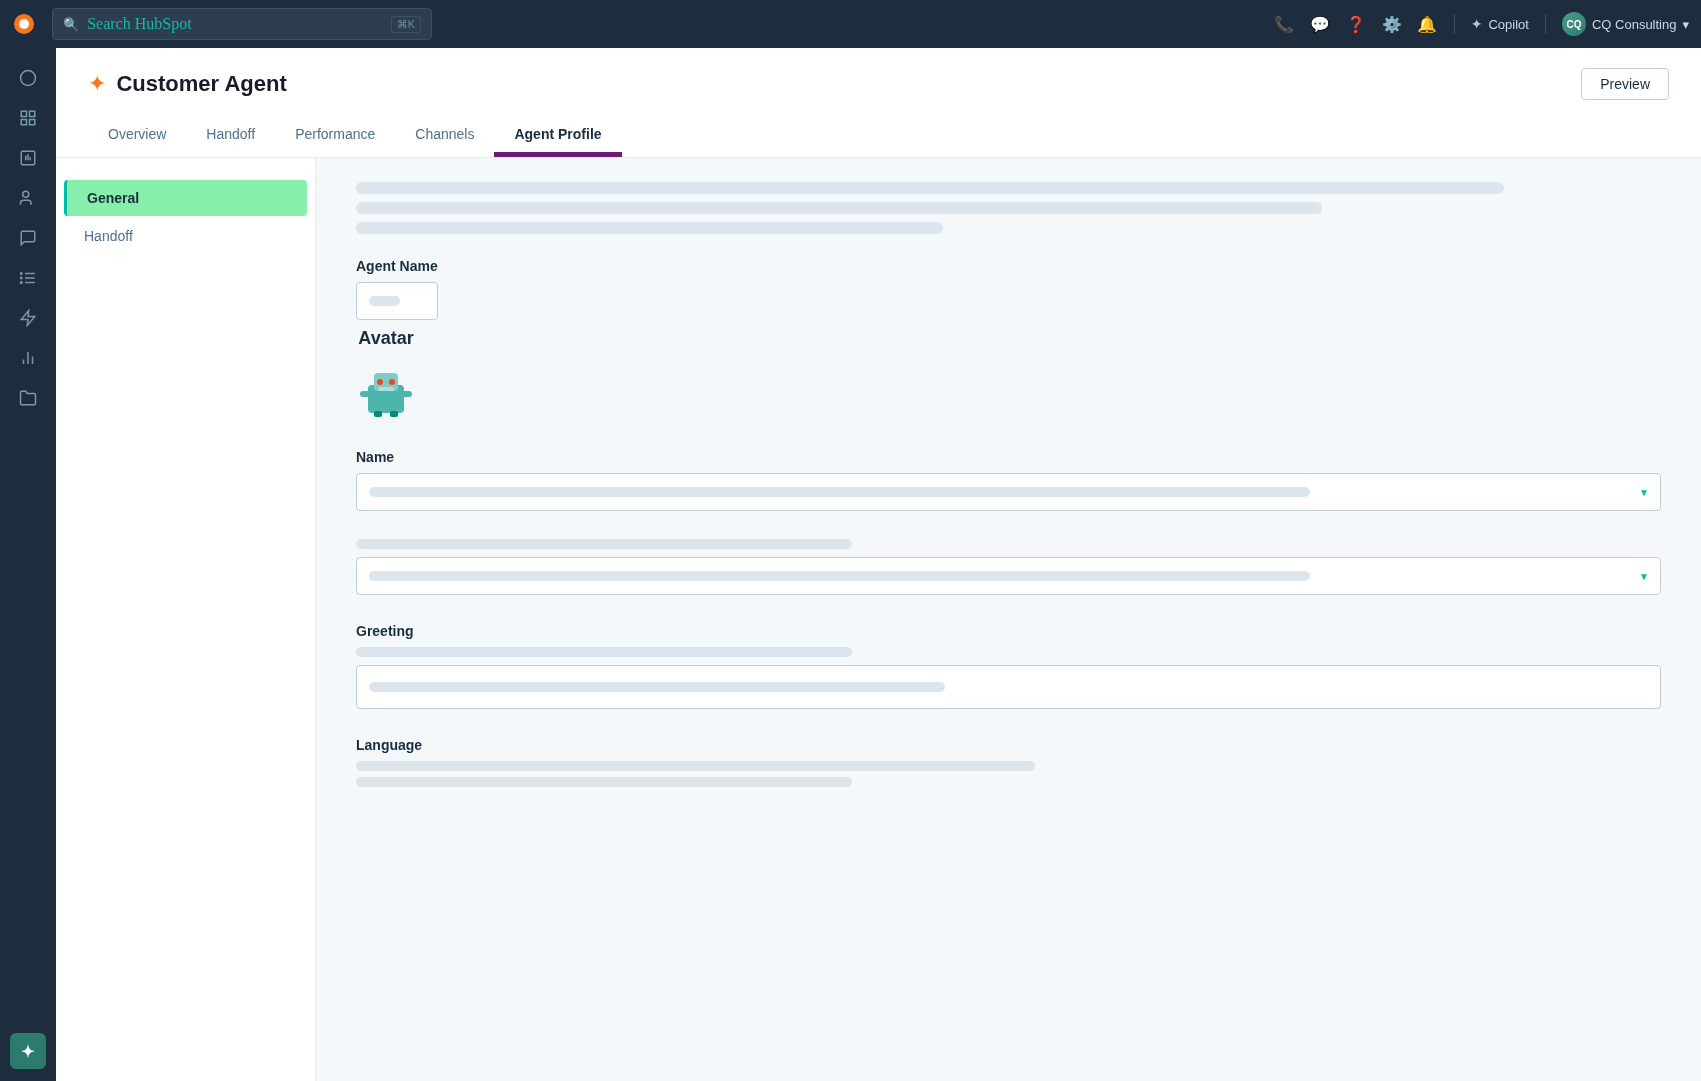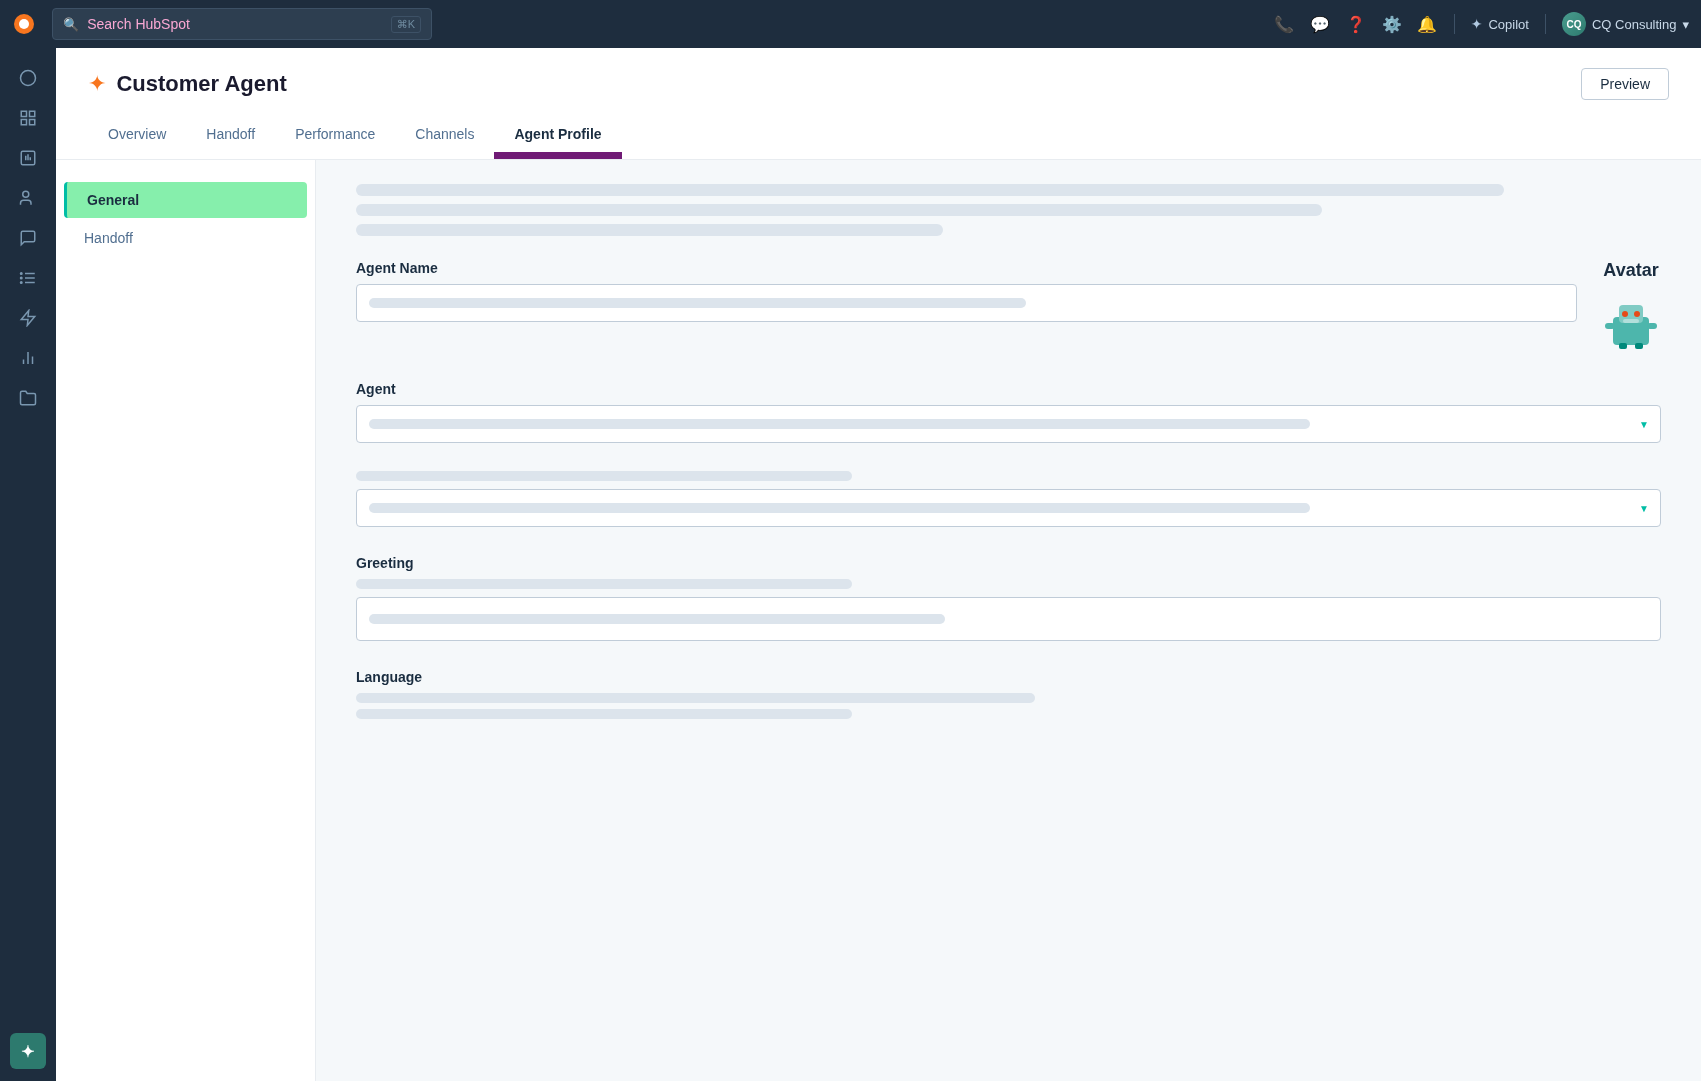--- a/index.html
+++ b/index.html
@@ -25,21 +25,21 @@
       border-radius: 4px;
       height: 32px;
       display: flex;
       align-items: center;
       padding: 0 10px;
       gap: 8px;
       color: #8fa8c0;
       font-size: 13px;
     }
     .topnav-search-icon { font-size: 13px; color: #7a97b0; }
-    .topnav-search-text { flex: 1; color: #f9a8d4; font-size: 14px; }
+    .topnav-search-text { flex: 1; color: #14b8a6; font-size: 16px; font-family: Liberation Serif, serif; }
     .topnav-search-shortcut {
       border: 1px solid #3d5166;
       border-radius: 3px;
       padding: 1px 5px;
       font-size: 11px;
       color: #6e8a9e;
       display: flex; align-items: center; gap: 2px;
     }
     .topnav-right {
       margin-left: auto;
@@ -159,21 +159,21 @@
       padding: 10px 20px;
       font-size: 14px;
       color: #516f90;
       cursor: pointer;
       border-bottom: 3px solid transparent;
       font-weight: 500;
       white-space: nowrap;
     }
     .tab.active {
       color: #1a2d40;
-      border-bottom: 7px solid #701a75;
+      border-bottom: 5px solid #701a75;
       font-weight: 600;
     }
 
     
     .content-area {
       display: flex;
       min-height: calc(100vh - 130px);
     }
 
     
@@ -231,23 +231,24 @@
     .skeleton-sublabel {
       height: 10px;
       background: #dce4ec;
       border-radius: 5px;
       margin-bottom: 8px;
     }
 
     
     .agent-name-avatar-row {
       display: flex;
-      gap: 24px;
+      gap: 8px;
       align-items: flex-start;
       margin-bottom: 28px;
+      flex-direction: column;
     }
     .agent-name-section { flex: 1; }
     .avatar-section {
       display: flex;
       flex-direction: column;
       align-items: center;
       gap: 4px;
     }
     .avatar-label {
       font-size: 18px;
@@ -512,21 +513,21 @@
               <rect x="44" y="28" width="10" height="6" rx="3" fill="#4db6ac"></rect>
 
               <rect x="16" y="48" width="8" height="6" rx="2" fill="#00897b"></rect>
               <rect x="32" y="48" width="8" height="6" rx="2" fill="#00897b"></rect>
             </svg>
           </div>
         </div>
       </div>
 
       <div class="form-section">
-        <label class="form-label">Agent</label>
+        <label class="form-label">Name</label>
         <div class="form-select-wrapper">
           <div class="form-select-display">
             <div class="select-skeleton-bar"></div>
           </div>
           <span class="form-select-arrow">▼</span>
         </div>
       </div>
 
       <div class="form-section">
         <div class="skeleton-sublabel" style="width: 38%; margin-bottom: 8px;"></div>

